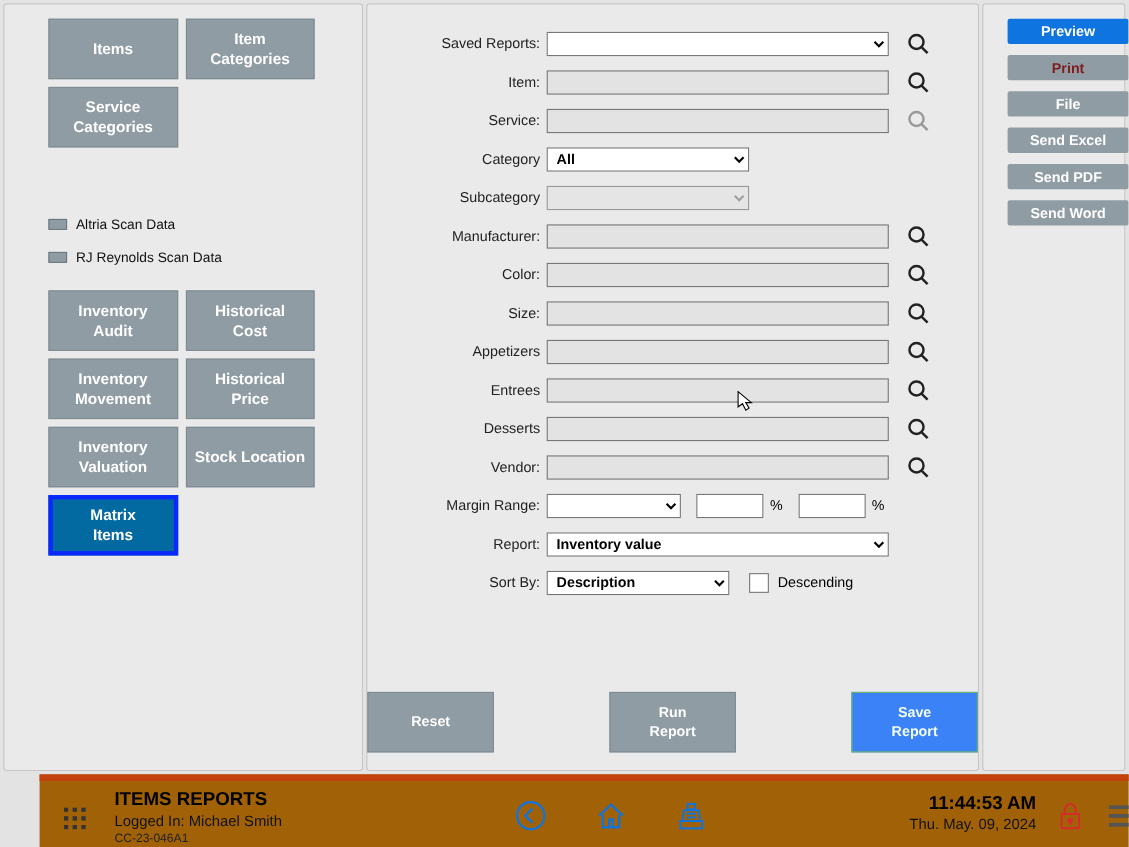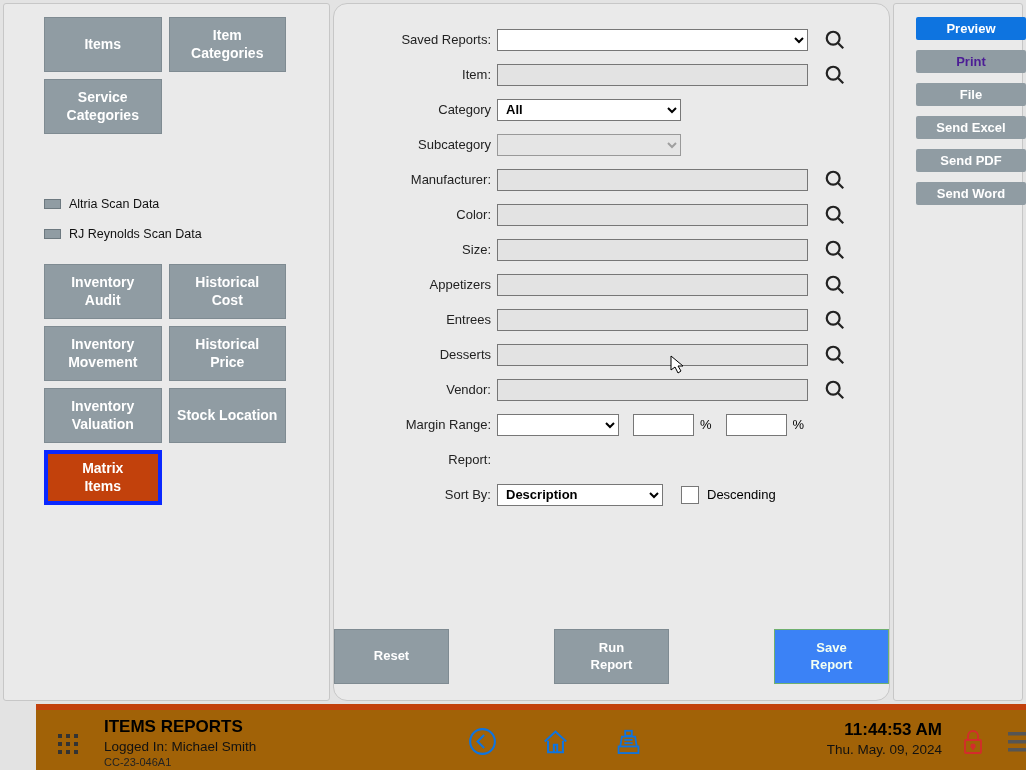--- a/index.html
+++ b/index.html
@@ -23,27 +23,27 @@
   .scan-list {
     position: absolute; left: 40px; top: 185px; width: 280px;
   }
   .scan-item { display: flex; align-items: center; height: 30px; font-size: 12.5px; color: #111; }
   .scan-swatch { width: 17px; height: 10px; background: #909ca3; border: 1px solid #6d7980; margin-right: 8px; }
   .nav-grid-bottom {
     position: absolute; left: 40px; top: 260px; width: 242px;
     display: grid; grid-template-columns: 1fr 1fr; gap: 7px 7px;
   }
   .nav-btn.active {
-    background: #c2410c; border: 4px solid #0a28ff;
+    background: #0369a1; border: 4px solid #0a28ff;
   }
 
   
   .center-panel {
     position: absolute; left: 333px; top: 3px; width: 557px; height: 698px;
-    background: #eaeaea; border: 1px solid #c7c7c7; border-radius: 14px;
+    background: #eaeaea; border: 1px solid #c7c7c7; border-radius: 3px;
   }
   .form-rows { position: absolute; left: 0; top: 18px; width: 100%; }
   .form-row { height: 35px; display: flex; align-items: center; }
   .form-label { width: 163px; text-align: right; font-size: 13px; color: #222; padding-right: 6px; }
   .form-field { flex: none; width: 311px; }
   .form-field input[type=text], .form-field select, .sel {
     width: 311px; height: 22px; border: 1px solid #777; background: #fff;
     font-size: 13px; padding: 0 4px;
   }
   .ro { background: #e3e3e3 !important; }
@@ -65,21 +65,21 @@
   .action-btn.save { background:#3b82f6; border-color:#6fb06f; color:#f3fff3; }
 
   
   .right-panel {
     position: absolute; left: 893px; top: 3px; width: 130px; height: 698px;
     background: #eaeaea; border: 1px solid #c7c7c7; border-radius: 3px;
   }
   .right-btns { position:absolute; left:22px; top:13px; width:110px; display:flex; flex-direction:column; gap:10px; }
   .right-btn { height: 23px; background:#909ca3; color:#fff; font-size:13px; font-weight:bold; display:flex; align-items:center; justify-content:center; cursor:pointer; border-radius:2px; }
   .right-btn.preview { background:#0e74e0; }
-  .right-btn.disabled { color:#4c1d95; cursor:default; }
+  .right-btn.disabled { color:#7f1d1d; cursor:default; }
 
   
   .footer {
     position: absolute; left: 0; bottom: 0; width: 1026px; height: 66px;
     background: #a16207; border-top: 6px solid #c2410c; margin-left: 36px;
   }
   .footer .apps-icon { position:absolute; left: 22px; top: 24px; cursor:pointer; color:#333; }
   .footer .title-block { position:absolute; left: 68px; top: 7px; }
   .footer .title { font-size: 17px; font-weight: bold; color:#000; }
   .footer .logged { font-size: 13.5px; color:#111; margin-top: 2px; }
@@ -164,20 +164,30 @@
       <div class="form-label">Item:</div>
       <div class="form-field"><input class="ro" type="text" readonly="" style=""></div>
       <span class="mag-icon">
           <svg viewBox="0 0 24 24" fill="none" stroke="currentColor" stroke-width="2.4">
             <circle cx="10" cy="10" r="7"></circle>
             <line x1="15" y1="15" x2="21" y2="21"></line>
           </svg>
         </span>
     </div>
 
+    <div class="form-row">
+      <div class="form-label">Service:</div>
+      <div class="form-field"><input class="ro" type="text" readonly="" style=""></div>
+      <span class="mag-icon disabled">
+          <svg viewBox="0 0 24 24" fill="none" stroke="currentColor" stroke-width="2.4">
+            <circle cx="10" cy="10" r="7"></circle>
+            <line x1="15" y1="15" x2="21" y2="21"></line>
+          </svg>
+        </span>
+    </div>
 
     <div class="form-row">
       <div class="form-label">Category</div>
       <div class="form-field"><select class="sel small"><option>All</option></select></div>
     </div>
 
     <div class="form-row">
       <div class="form-label">Subcategory</div>
       <div class="form-field"><select class="sel small ro" disabled=""><option></option></select></div>
     </div>
@@ -265,20 +275,21 @@
         <select class="range-sel"><option></option></select>
         <input class="pct-in" type="text" style="">
         <span class="pct-lbl">%</span>
         <input class="pct-in" type="text" style="">
         <span class="pct-lbl">%</span>
       </div>
     </div>
 
     <div class="form-row">
       <div class="form-label">Report:</div>
+      <div class="form-field"><select class="sel"><option>Inventory value</option></select></div>
     </div>
 
     <div class="form-row sort-row">
       <div class="form-label">Sort By:</div>
       <div style="display:flex;align-items:center">
         <select class="sort-sel"><option>Description</option></select>
         <span class="chk"></span>
         <span class="chk-lbl">Descending</span>
       </div>
     </div>

